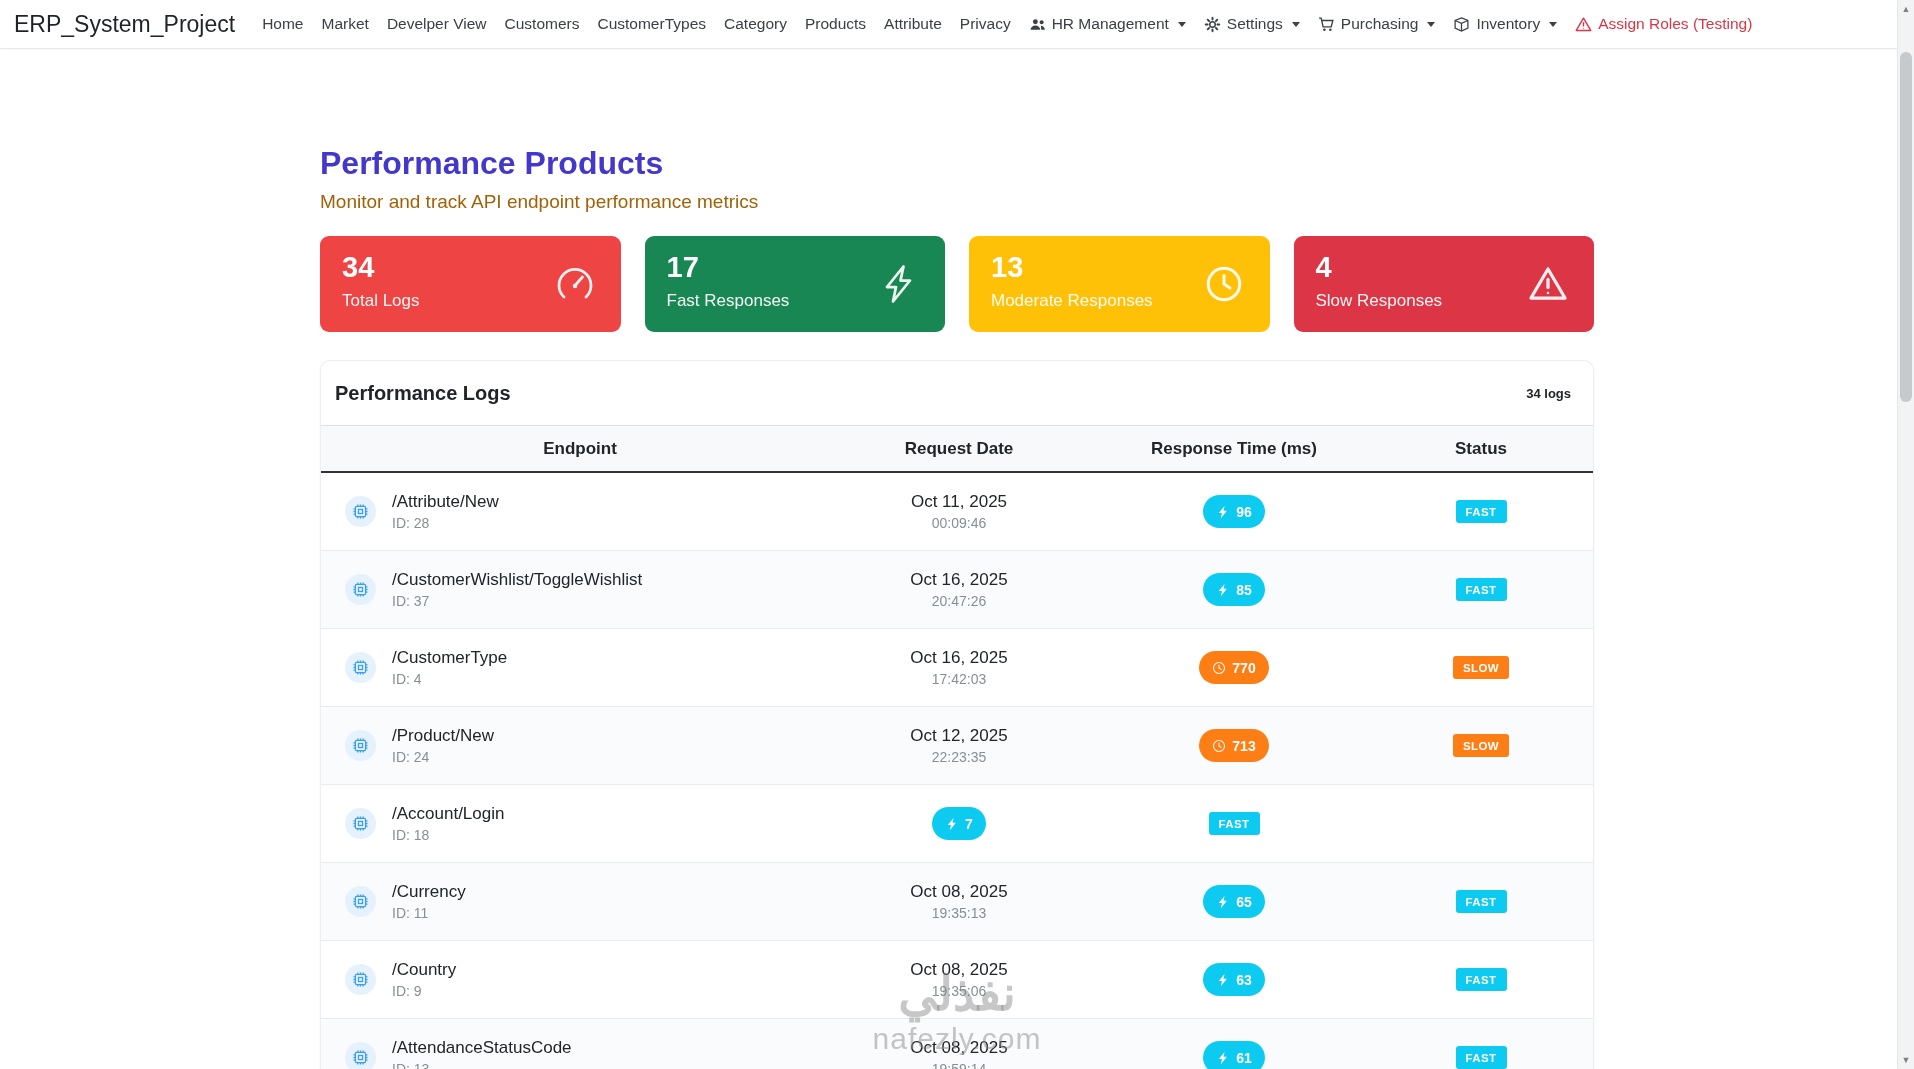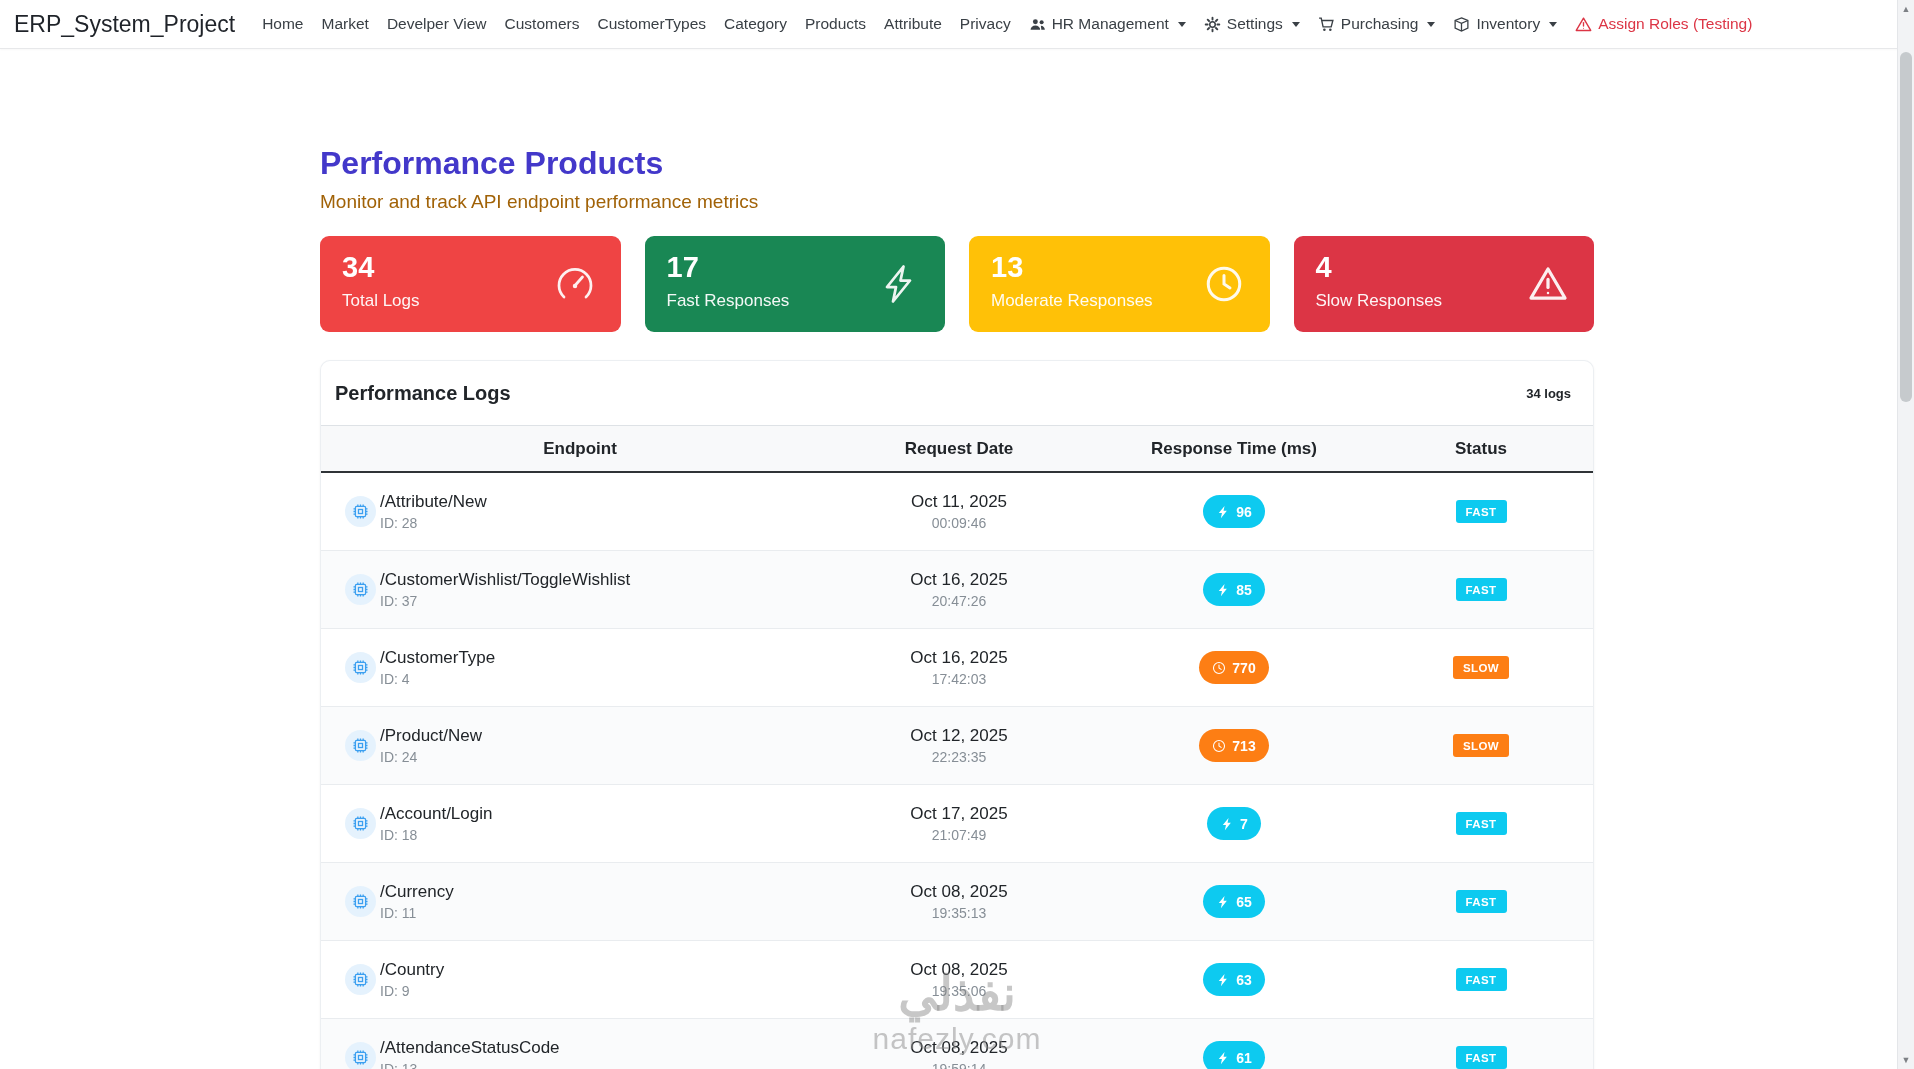--- a/index.html
+++ b/index.html
@@ -65,21 +65,21 @@
     background:#f8f9fa; height:48px;
     border-top:1px solid #dee2e6; border-bottom:2px solid #2f3337;
     font-size:17px; font-weight:700; color:#212529;
   }
   .th { text-align:center; }
   .th.first { text-align:center; padding-left:20px; }
 
   .trow { height:78px; border-bottom:1px solid #e9ecef; background:#fff; }
   .t-body .trow:nth-child(even) { background:#fafbfc; }
 
-  .ep-cell { display:flex; align-items:center; gap:4px; padding-left:24px; }
+  .ep-cell { display:flex; align-items:center; gap:16px; padding-left:24px; }
   .row-ic-wrap {
     width:31px; height:31px; border-radius:50%; flex:none;
     background:#e5f2fd; color:#3b9ff0;
     display:flex; align-items:center; justify-content:center;
   }
   .row-ic-wrap svg { width:17px; height:17px; }
   .ep-path { font-size:17px; font-weight:500; color:#212529; }
   .ep-id { font-size:14px; color:#868e96; margin-top:3px; }
 
   .c-cell { text-align:center; }
@@ -421,24 +421,20 @@
               <svg>
                 <use href="#cpu"></use>
               </svg>
             </span>
           <div>
             <div class="ep-path">/Account/Login</div>
             <div class="ep-id">ID: 18</div>
           </div>
         </div>
         <div class="c-cell">
-          <div class="date">Oct 17, 2025</div>
-          <div class="time">21:07:49</div>
-        </div>
-        <div class="c-cell">
           <span class="pill fast">
             <svg>
                 <use href="#bolt-fill"></use>
               </svg>
             <span>7</span>
           </span>
         </div>
         <div class="c-cell">
           <span class="status fast">FAST</span>
         </div>

